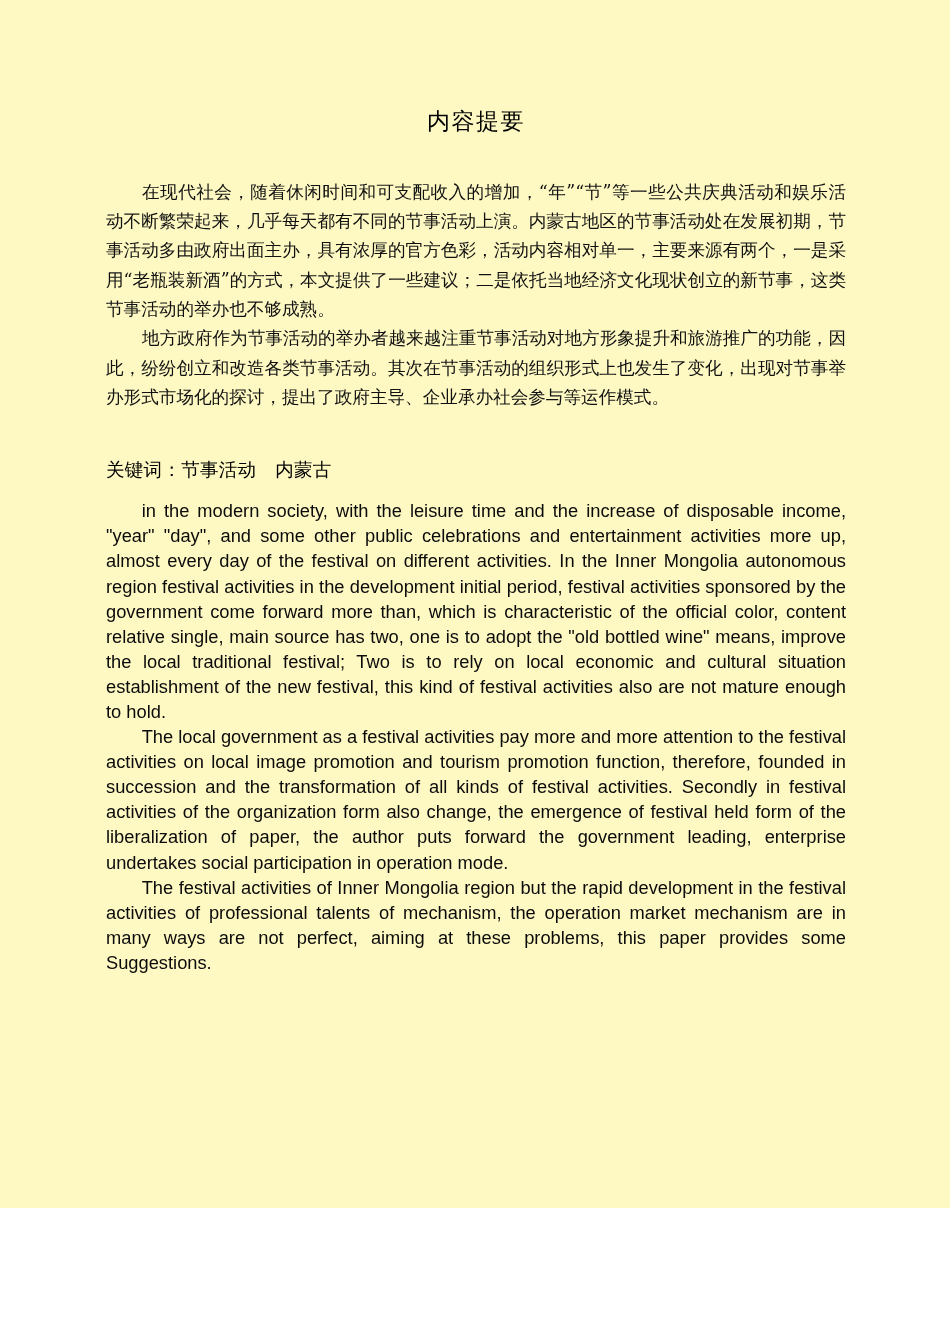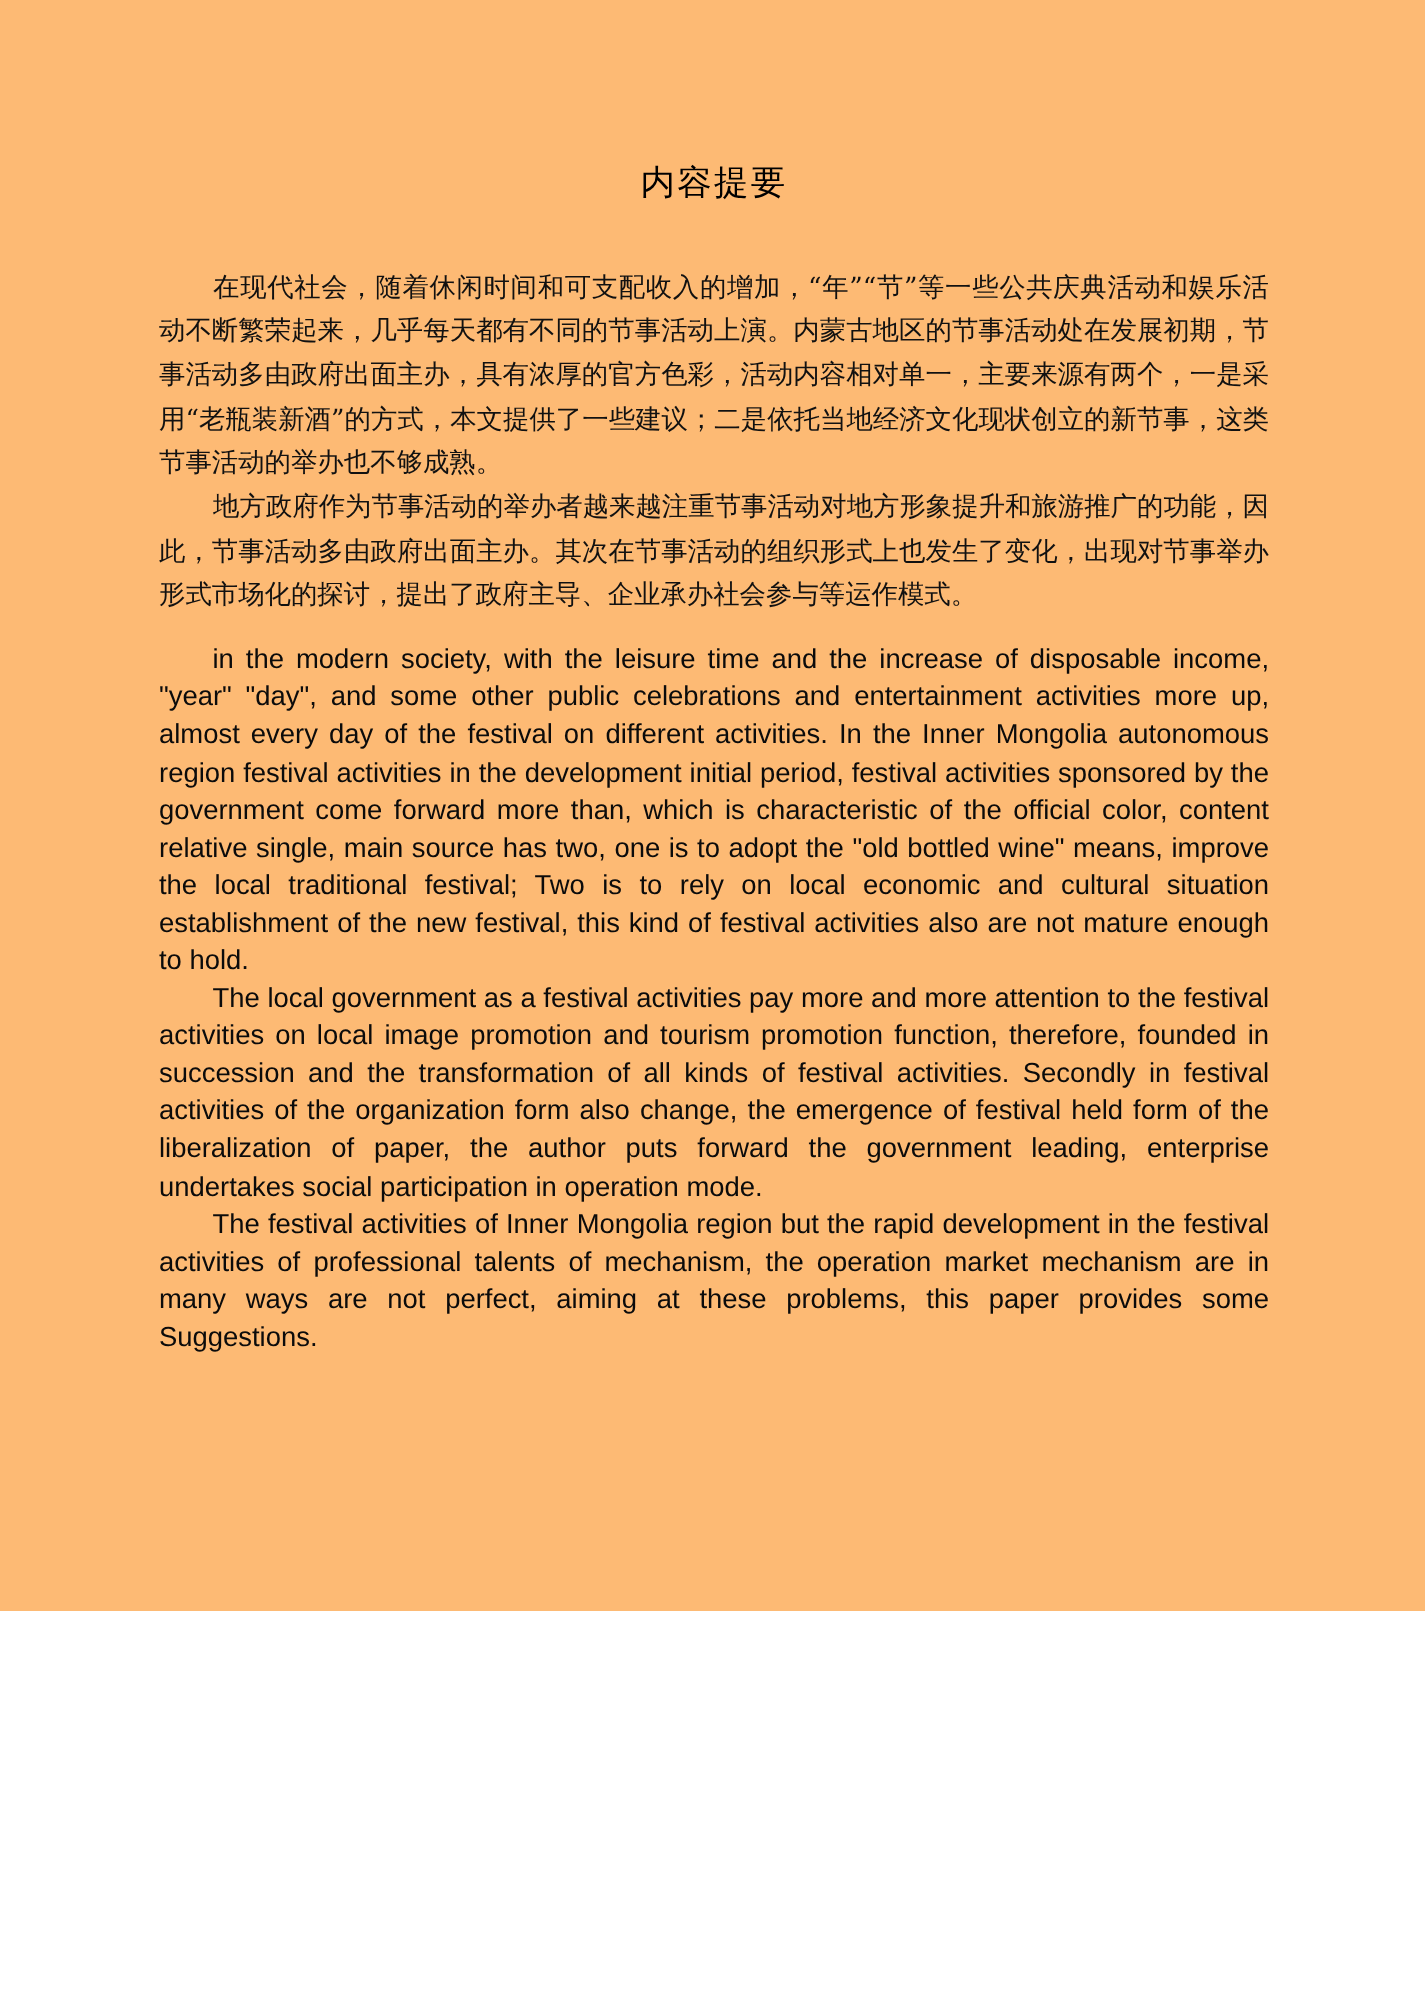--- a/index.html
+++ b/index.html
@@ -12,22 +12,22 @@
     height: 1344px;
     overflow: hidden;
     font-family: "Liberation Sans", sans-serif;
     color: #000000;
     -webkit-font-smoothing: antialiased;
   }
 
   .page {
     position: relative;
     width: 950px;
-    height: 1074px;
-    background: #fdba74;
+    height: 1208px;
+    background: #fef9c3;
     box-sizing: border-box;
   }
 
   .content {
     position: absolute;
     left: 106px;
     top: 0;
     width: 740px;
   }
 
@@ -120,23 +120,26 @@
 </head>
 <body>
 
 <div class="page">
   <div class="content">
 
     <h1 class="cn-title">内容提要</h1>
 
     <div class="cn-body">
       <p>在现代社会，随着休闲时间和可支配收入的增加，“年”“节”等一些公共庆典活动和娱乐活动不断繁荣起来，几乎每天都有不同的节事活动上演。内蒙古地区的节事活动处在发展初期，节事活动多由政府出面主办，具有浓厚的官方色彩，活动内容相对单一，主要来源有两个，一是采用“老瓶装新酒”的方式，本文提供了一些建议；二是依托当地经济文化现状创立的新节事，这类节事活动的举办也不够成熟。</p>
-      <p>地方政府作为节事活动的举办者越来越注重节事活动对地方形象提升和旅游推广的功能，因此，节事活动多由政府出面主办。其次在节事活动的组织形式上也发生了变化，出现对节事举办形式市场化的探讨，提出了政府主导、企业承办社会参与等运作模式。</p>
+      <p>地方政府作为节事活动的举办者越来越注重节事活动对地方形象提升和旅游推广的功能，因此，纷纷创立和改造各类节事活动。其次在节事活动的组织形式上也发生了变化，出现对节事举办形式市场化的探讨，提出了政府主导、企业承办社会参与等运作模式。</p>
     </div>
 
+    <div class="cn-keywords">
+      <span class="kw-label">关键词：</span><span class="kw-values">节事活动　内蒙古</span>
+    </div>
 
 
     <div class="en-body">
       <p class="last-line-left">in the modern society, with the leisure time and the increase of disposable income, "year" "day", and some other public celebrations and entertainment activities more up, almost every day of the festival on different activities. In the Inner Mongolia autonomous region festival activities in the development initial period, festival activities sponsored by the government come forward more than, which is characteristic of the official color, content relative single, main source has two, one is to adopt the "old bottled wine" means, improve the local traditional festival; Two is to rely on local economic and cultural situation establishment of the new festival, this kind of festival activities also are not mature enough to hold.</p>
       <p class="last-line-left">The local government as a festival activities pay more and more attention to the festival activities on local image promotion and tourism promotion function, therefore, founded in succession and the transformation of all kinds of festival activities. Secondly in festival activities of the organization form also change, the emergence of festival held form of the liberalization of paper, the author puts forward the government leading, enterprise undertakes social participation in operation mode.</p>
       <p class="last-line-left">The festival activities of Inner Mongolia region but the rapid development in the festival activities of professional talents of mechanism, the operation market mechanism are in many ways are not perfect, aiming at these problems, this paper provides some Suggestions.</p>
     </div>
 
 
   </div>

